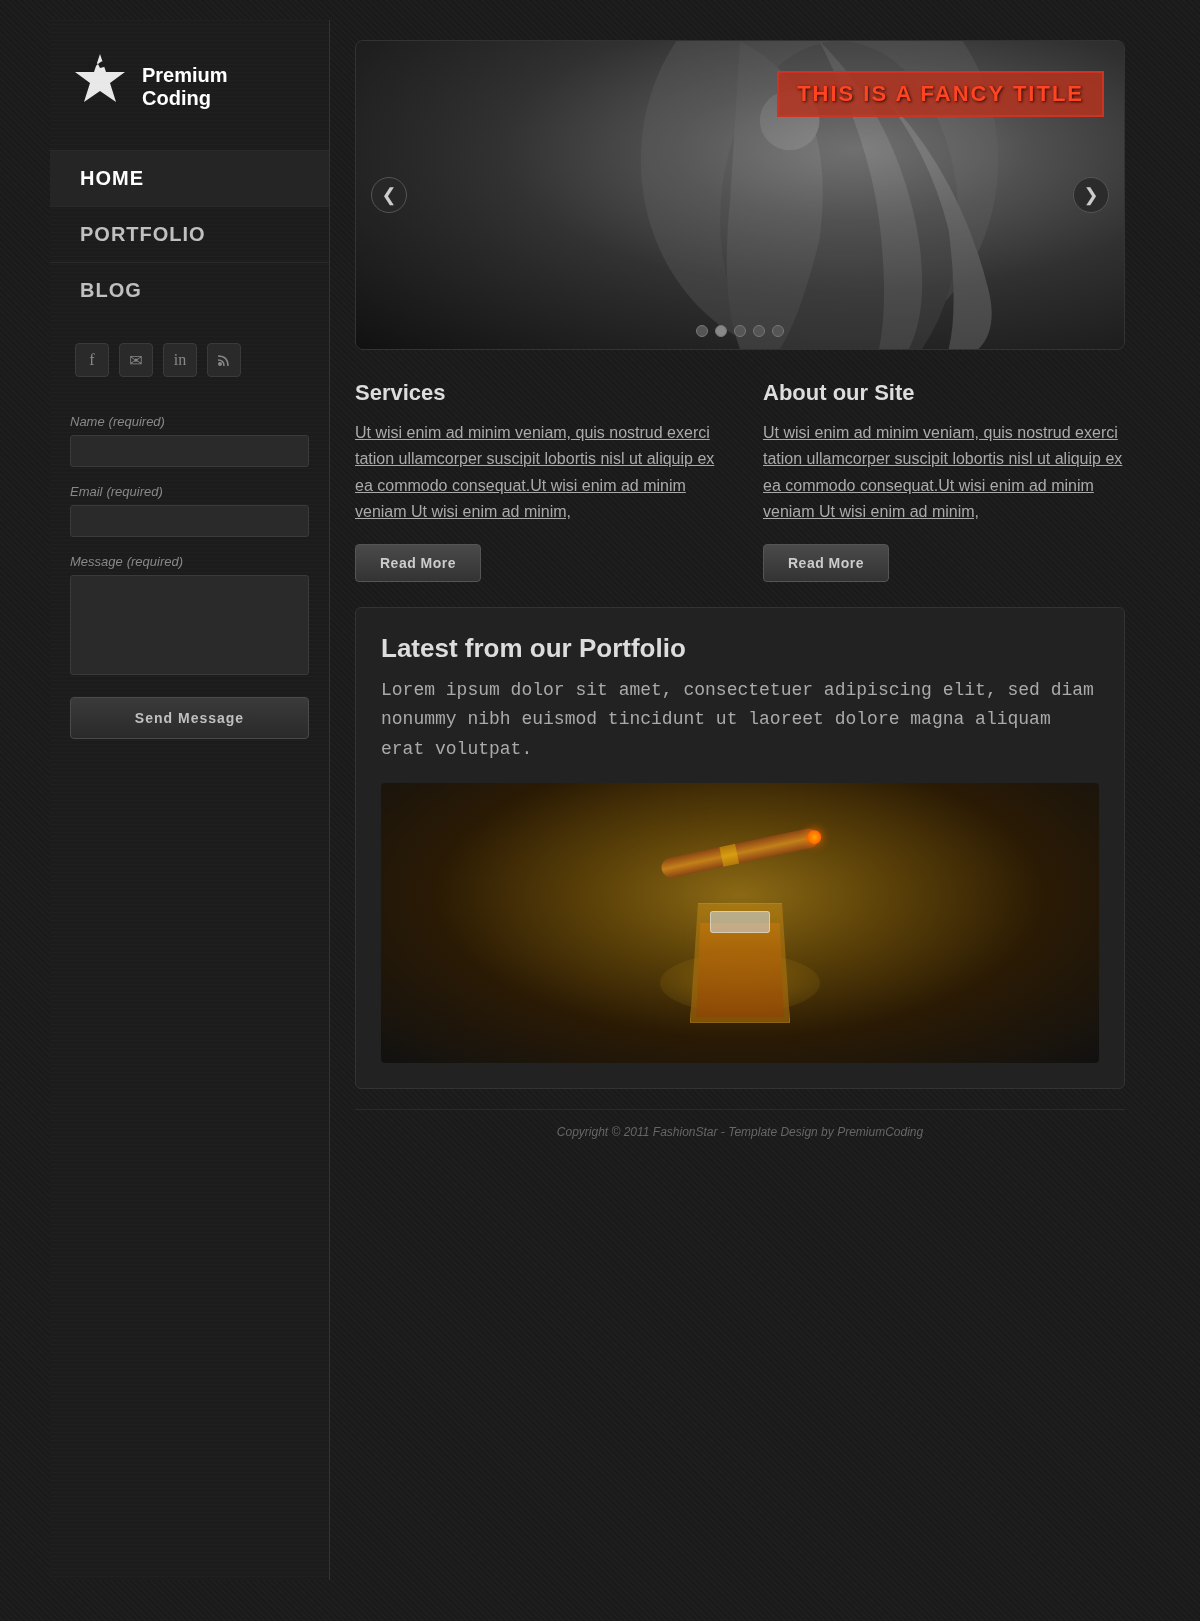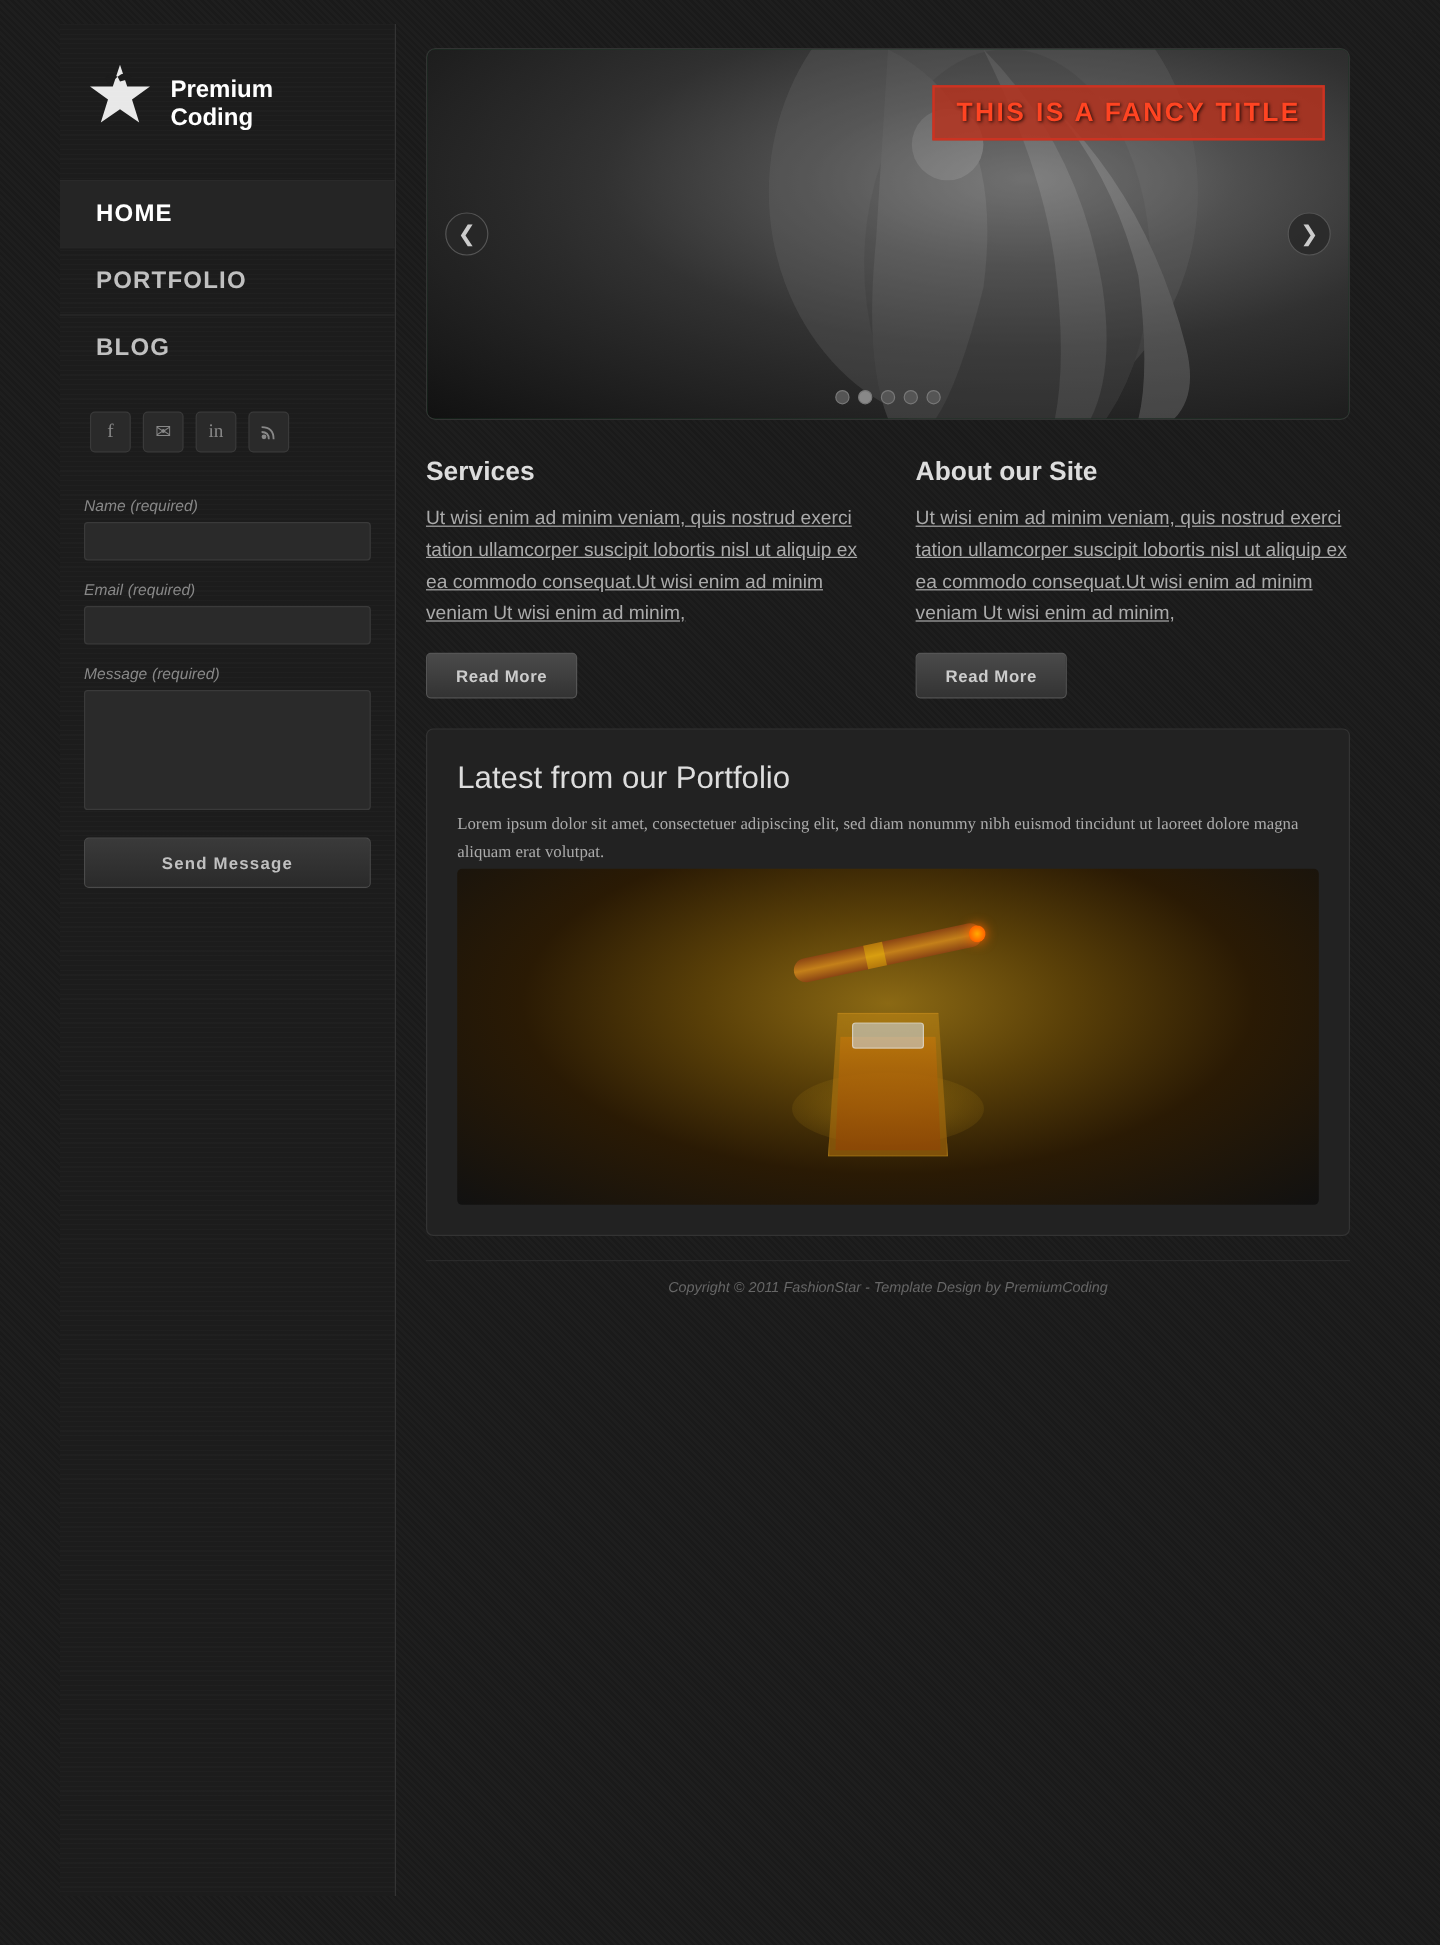--- a/index.html
+++ b/index.html
@@ -306,31 +306,31 @@
       background: #222222;
       border: 1px solid #333;
       border-radius: 6px;
       padding: 25px;
       margin-bottom: 20px;
     }
 
     .portfolio-heading {
       font-family: Arial, sans-serif;
       font-size: 26px;
-      font-weight: normal;
+      font-weight: bold;
       color: #dddddd;
       margin-bottom: 12px;
     }
 
     .portfolio-desc {
-      font-family: Liberation Serif, serif;
-      font-size: 14px;
+      font-family: Liberation Mono, monospace;
+      font-size: 18px;
       line-height: 1.65;
       color: #aaaaaa;
-      margin-bottom: 2px;
+      margin-bottom: 18px;
     }
 
     .portfolio-image {
       width: 100%;
       height: 280px;
       border-radius: 4px;
       overflow: hidden;
       background: radial-gradient(ellipse at 50% 40%, #8B6914 0%, #5a4008 30%, #2a1a04 60%, #111 100%);
       display: flex;
       align-items: center;

